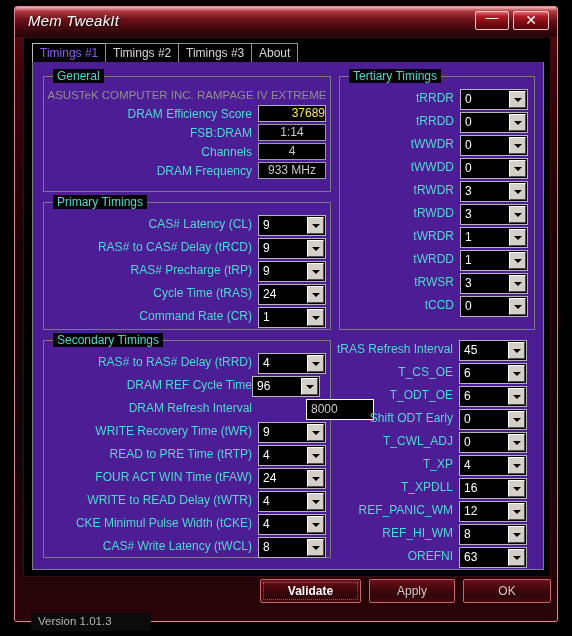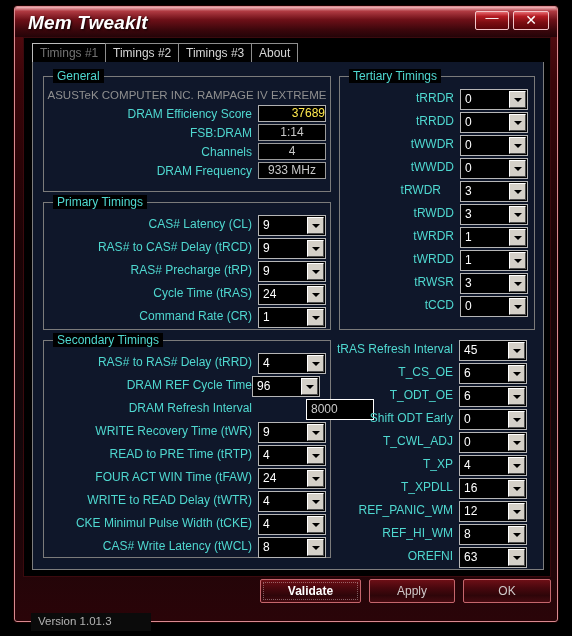--- a/index.html
+++ b/index.html
@@ -21,21 +21,21 @@
   #window:before{
     content:"";position:absolute;left:0;top:0;right:0;height:30px;
     background:linear-gradient(180deg,#f0b9bd 0%,#b03a42 14%,#6e1018 42%,#3d070c 75%,#240408 100%);
     border-radius:2px 2px 0 0;
   }
   .titlebar{
     position:absolute;left:0;top:0;right:0;height:30px;z-index:3;
   }
   .title-text{
     position:absolute;left:13px;top:5px;
-    font-size:19px;font-weight:bold;font-style:italic;
+    font-size:15px;font-weight:normal;font-style:italic;
     color:#ffffff;letter-spacing:0.2px;
     text-shadow:1px 1px 2px rgba(0,0,0,.85);
     white-space:nowrap;
   }
   .winbtn{
     position:absolute;top:4px;height:19px;
     background:linear-gradient(180deg,#e66a70 0%,#b41b22 25%,#7d0d12 60%,#5b0409 100%);
     border:1px solid #f3c6c9;border-radius:2px;
     color:#fff;font-size:12px;text-align:center;
     box-sizing:border-box;cursor:default;
@@ -58,30 +58,30 @@
   #tabstrip{
     position:absolute;left:8px;top:5px;width:512px;height:20px;
   }
   .tab{
     position:absolute;top:0;height:20px;
     border:1px solid #8e8e8e;border-bottom:none;
     background:#000;color:#d6d6d6;font-size:12px;
     box-sizing:border-box;padding:2px 7px 0 7px;
     white-space:nowrap;cursor:default;
   }
-  .tab.active{color:#737373;border-color:#bdbdbd;}
+  .tab.active{color:#8b5cf6;border-color:#bdbdbd;}
   .tabline{
     position:absolute;left:0;top:19px;width:512px;height:1px;background:#7d7d7d;
   }
 
   
   #tabpage{
     position:absolute;left:8px;top:24px;width:512px;height:508px;
     border:1px solid #7d7d7d;border-top:none;
-    background:#0f172a;box-sizing:border-box;
+    background:#4c1d95;box-sizing:border-box;
   }
 
   
   .group{position:absolute;border:1px solid #7b7b7b;box-sizing:border-box;}
   .group>.glabel{
     position:absolute;top:-8px;left:9px;background:#000;
     color:#4fd8d0;font-size:12px;padding:0 4px;white-space:nowrap;
   }
 
   #grp-general{left:10px;top:14px;width:288px;height:116px;}
@@ -362,21 +362,21 @@
               </div>
             </div>
             <div class="row" style="top: 81px; left: 0px; width: 194px;">
               <div class="rlabel" style="right: 80px;">tWWDD</div>
               <div class="combo" style="left: 120px; top: 0px; width: 68px;">
                 <span class="val">0</span>
                 <span class="arrowbtn"></span>
               </div>
             </div>
             <div class="row" style="top: 104px; left: 0px; width: 194px;">
-              <div class="rlabel" style="right: 93px; padding-left: 13px;">tRWDR</div>
+              <div class="rlabel" style="right: 80px; padding-left: 13px;">tRWDR</div>
               <div class="combo" style="left: 120px; top: 0px; width: 68px;">
                 <span class="val">3</span>
                 <span class="arrowbtn"></span>
               </div>
             </div>
             <div class="row" style="top: 127px; left: 0px; width: 194px;">
               <div class="rlabel" style="right: 80px;">tRWDD</div>
               <div class="combo" style="left: 120px; top: 0px; width: 68px;">
                 <span class="val">3</span>
                 <span class="arrowbtn"></span>

